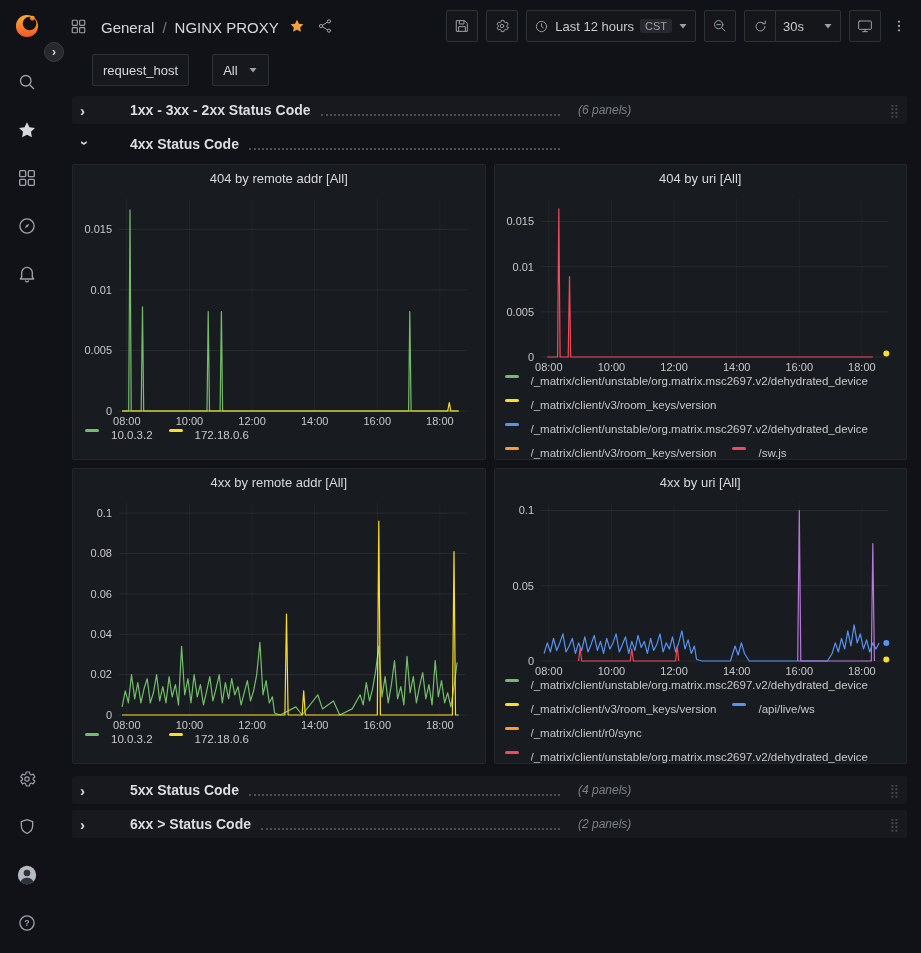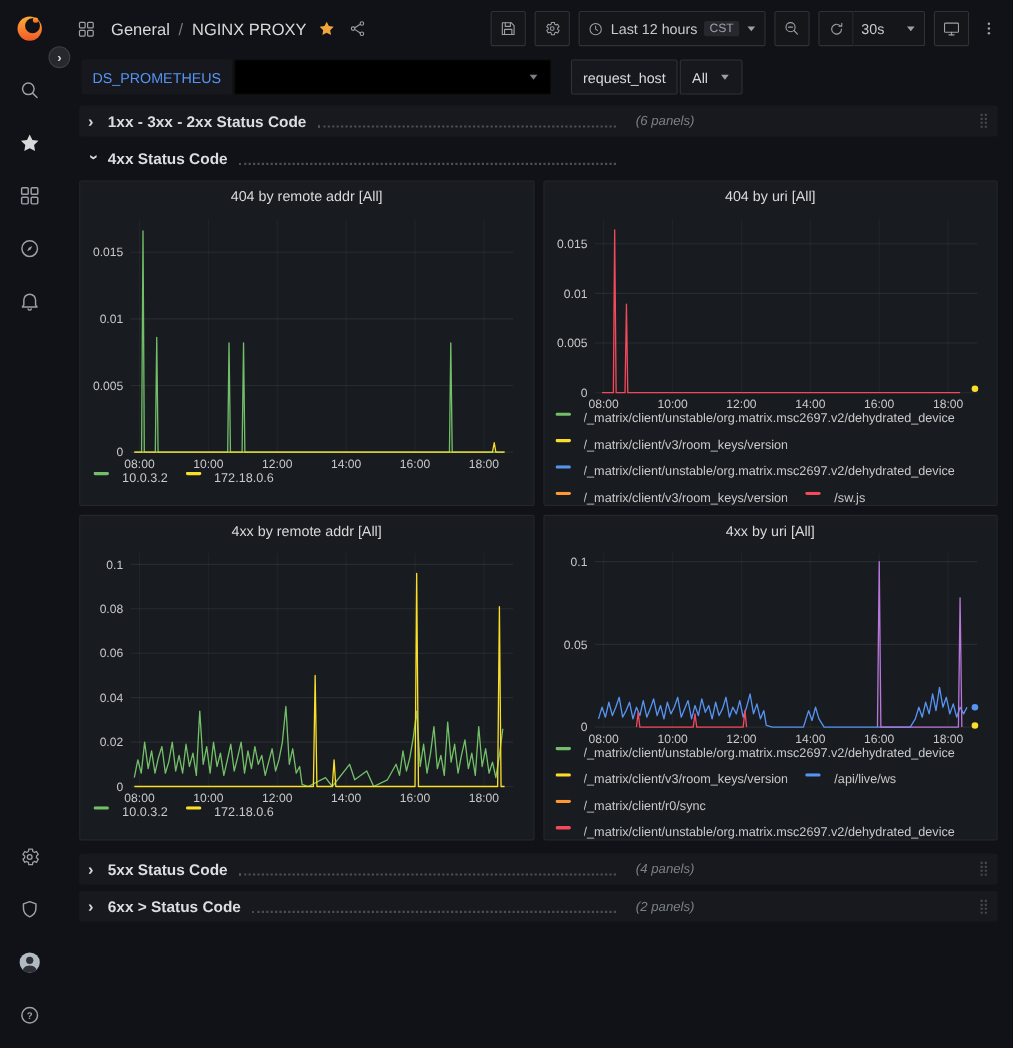--- a/index.html
+++ b/index.html
@@ -37,30 +37,30 @@
   .kebab { background:none; border:none; padding:4px 2px; cursor:pointer; display:flex; }
 
   
   .subnav { height:38px; flex:none; display:flex; align-items:center; padding:0 14px 2px 20px; }
   .var-group { display:flex; align-items:center; gap:2px; }
   .var-box { height:32px; display:flex; align-items:center; padding:0 10px; background:#16181d; border:1px solid #2c3235; border-radius:2px; font-size:13px; }
   .ds-label { color:#5794F2; font-weight:500; cursor:pointer; border:none; background:#16181d; }
   .black-select { width:288px; background:#000; border:1px solid #0a0a0a; justify-content:flex-end; cursor:pointer; }
   .rh-group { margin-left:18px; }
   .rh-label { color:#d8d9da; }
-  .all-select { gap:10px; cursor:pointer; color:#d8d9da; }
+  .all-select { gap:10px; cursor:pointer; color:#d8d9da;margin-left:21px; }
 
   
   .dashboard { flex:1; padding:6px 14px 0 18px; overflow:hidden; }
   .row-header { height:28px; display:flex; align-items:center; gap:8px; padding:0 8px; border-radius:2px; cursor:pointer; margin-bottom:6px; }
   .row-header.collapsed { background:#17191e; }
   .row-chevron { font-size:15px; font-weight:bold; color:#d8d9da; width:10px; line-height:1; display:inline-block; }
   .row-header.expanded .row-chevron { transform:rotate(90deg) translateX(1px); }
   .row-left { display:flex; align-items:center; flex:0 0 472px; min-width:0; }
-  .row-title { font-size:14px; font-weight:700; color:#dcdde1; white-space:nowrap; }
+  .row-title { font-size:14px; font-weight:700; color:#dcdde1; white-space:nowrap;margin-left:32px; }
   .row-dots { flex:1; border-bottom:2px dotted #4a4e55; margin:9px 10px 0 10px; }
   .row-count { font-size:12px; font-style:italic; color:#7b8087; }
   .row-handle { margin-left:auto; color:#44484f; font-size:13px; cursor:grab; }
 
   .panels-grid { display:grid; grid-template-columns:1fr 1fr; gap:8px; margin:2px 0 12px; }
   .panel { height:296px; background:#181b1f; border:1px solid #23262b; border-radius:2px; display:flex; flex-direction:column; min-width:0; }
   .panel-header { height:26px; flex:none; display:flex; align-items:center; justify-content:center; font-size:13px; font-weight:500; color:#d8d9da; cursor:pointer; }
   .chart-wrap { flex:1; min-height:0; padding:0 4px; }
   svg.chart { width:100%; height:100%; display:block; }
   svg text { font-family:inherit; }
@@ -249,29 +249,20 @@
           <svg width="16" height="16" viewBox="0 0 24 24">
             <circle cx="12" cy="5.5" r="1.7" fill="#9da0a8"></circle>
               <circle cx="12" cy="12" r="1.7" fill="#9da0a8"></circle>
               <circle cx="12" cy="18.5" r="1.7" fill="#9da0a8"></circle>
           </svg>
         </button>
       </div>
     </header>
 
     <div class="subnav">
-      <div class="var-group">
-        <div class="var-box ds-label">DS_PROMETHEUS</div>
-        <div class="var-box black-select">
-          <span></span>
-          <svg width="10" height="10" viewBox="0 0 10 10">
-            <path d="M1.5 3h7L5 7.5z" fill="#7b7f87"></path>
-          </svg>
-        </div>
-      </div>
       <div class="var-group rh-group">
         <div class="var-box rh-label">request_host</div>
         <div class="var-box all-select">
           <span>All</span>
           <svg width="10" height="10" viewBox="0 0 10 10">
             <path d="M1.5 3h7L5 7.5z" fill="#9da0a8"></path>
           </svg>
         </div>
       </div>
     </div>

